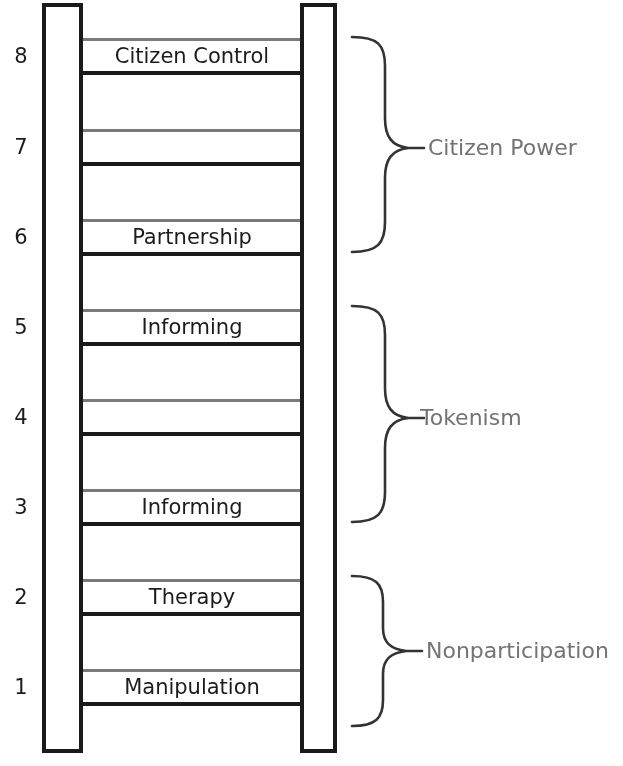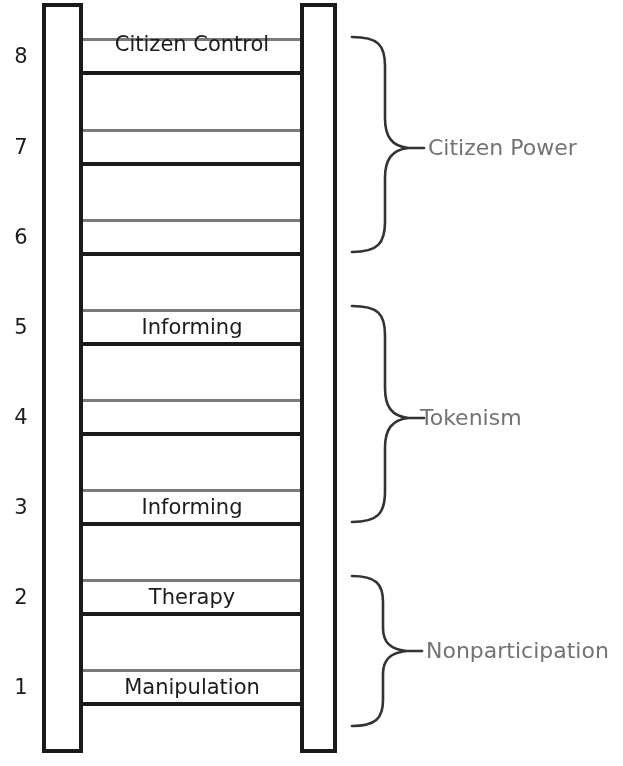--- a/index.html
+++ b/index.html
@@ -131,21 +131,22 @@
 
   <div class="step-number" style="left:6px; top:46px; width:30px;">8</div>
   <div class="step-number" style="left:6px; top:137px; width:30px;">7</div>
   <div class="step-number" style="left:6px; top:227px; width:30px;">6</div>
   <div class="step-number" style="left:6px; top:317px; width:30px;">5</div>
   <div class="step-number" style="left:6px; top:407px; width:30px;">4</div>
   <div class="step-number" style="left:6px; top:497px; width:30px;">3</div>
   <div class="step-number" style="left:6px; top:587px; width:30px;">2</div>
   <div class="step-number" style="left:6px; top:677px; width:30px;">1</div>
 
-  <div class="rung-label" style="left:82px; top:34px; width:220px;">Citizen Control</div>
+  <div class="rung-label" style="left:82px; top:46px; width:220px;">Citizen Control</div>
+  <div class="rung-label" style="left:82px; top:227px; width:220px;">Partnership</div>
   <div class="rung-label" style="left:82px; top:317px; width:220px;">Informing</div>
   <div class="rung-label" style="left:82px; top:497px; width:220px;">Informing</div>
   <div class="rung-label" style="left:82px; top:587px; width:220px;">Therapy</div>
   <div class="rung-label" style="left:82px; top:677px; width:220px;">Manipulation</div>
 
   <div class="group-label" style="left:428px; top:137px;">Citizen Power</div>
   <div class="group-label" style="left:420px; top:407px;text-align:center;">Tokenism</div>
   <div class="group-label" style="left:426px; top:640px;">Nonparticipation</div>
 
 </div>

